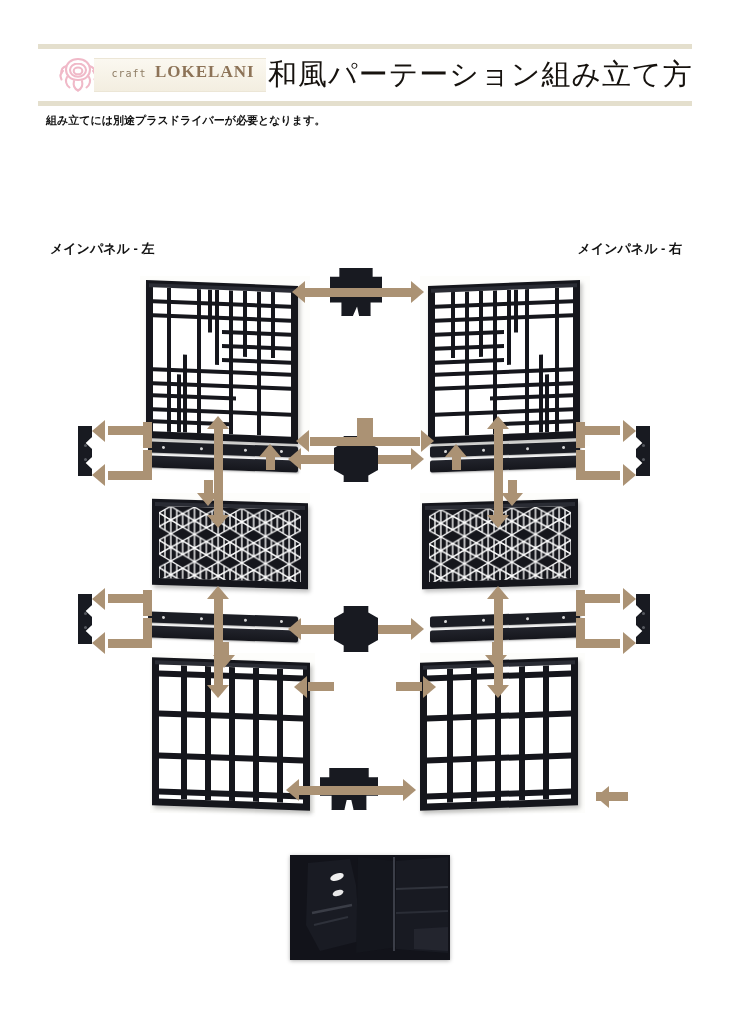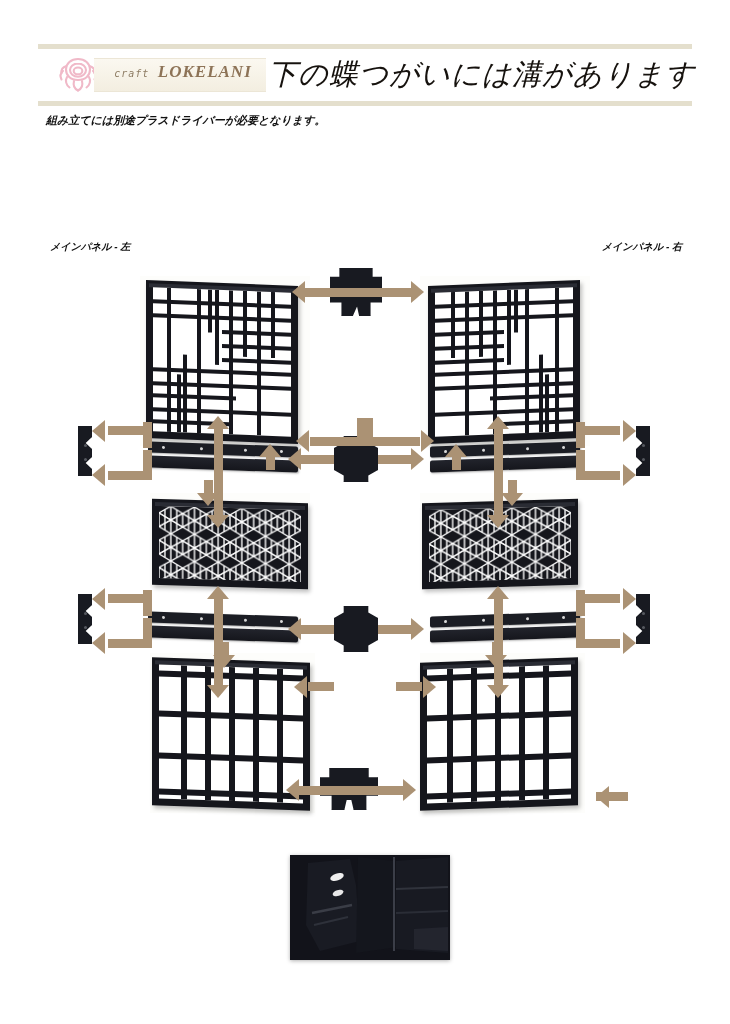--- a/index.html
+++ b/index.html
@@ -4,21 +4,21 @@
 <style>
   html,body{margin:0;padding:0;}
   body{
     width:730px;height:1024px;
     background:#ffffff;
     font-family:"Liberation Sans","DejaVu Sans",sans-serif;
     color:#1a1a1a;
     overflow:hidden;
     position:relative;
   }
-  .page{position:relative;width:730px;height:1024px;font-style:italic;}
+  .page{position:relative;width:730px;height:1024px;}
 
   
   .header{position:absolute;left:38px;top:44px;width:654px;height:62px;}
   .rule{position:absolute;left:0;width:654px;height:5px;background:#e4dfcd;}
   .rule.top{top:0;}
   .rule.bottom{top:57px;}
   .hdr-body{position:absolute;left:0;top:5px;width:654px;height:52px;
             display:flex;align-items:center;}
   .logo-wrap{position:relative;width:230px;height:52px;flex:0 0 auto;}
   .rose{position:absolute;left:16px;top:2px;width:48px;height:48px;}
@@ -34,21 +34,21 @@
              margin-left:4px;}
   .title{flex:1 1 auto;text-align:center;font-family:"DejaVu Serif","Liberation Serif",serif;
          font-size:29px;color:#16120e;letter-spacing:1px;white-space:nowrap;
          padding-right:4px;}
 
   .note{position:absolute;left:46px;top:113px;font-size:11px;color:#111;font-weight:600;}
 
   .lead{position:absolute;left:49px;top:143px;width:640px;}
   .lead div{font-size:16px;line-height:28px;color:#111;}
 
-  .panel-label{position:absolute;top:240px;font-size:10px;font-weight:700;color:#111;}
+  .panel-label{position:absolute;top:240px;font-size:13px;font-weight:700;color:#111;}
   .panel-label.left{left:50px;}
   .panel-label.right{right:48px;}
 
   .caption{position:absolute;left:0;top:831px;width:730px;text-align:center;
            font-size:11.5px;font-weight:700;color:#111;}
 
   
   .diagram{position:absolute;left:0;top:258px;width:730px;height:560px;}
   .ph{position:absolute;background:#fdfdfb;}
 
@@ -121,21 +121,21 @@
             <path d="M9 20c-2.5 2-3 5.5-1.5 8.5"></path>
             <path d="M39 20c2.5 2 3 5.5 1.5 8.5"></path>
           </g>
         </svg>
         <div class="logo-band"></div>
         <div class="logo-text">
           <span class="logo-craft">craft</span>
           <span class="logo-name">LOKELANI</span>
         </div>
       </div>
-      <div class="title">下の蝶つがいには溝があります</div>
+      <div class="title">和風パーテーション組み立て方</div>
     </div>
   </div>
 
   <div class="note">組み立てには別途プラスドライバーが必要となります。</div>
 
 
   <div class="panel-label left">メインパネル - 左</div>
   <div class="panel-label right">メインパネル - 右</div>
 
   <div class="diagram">

